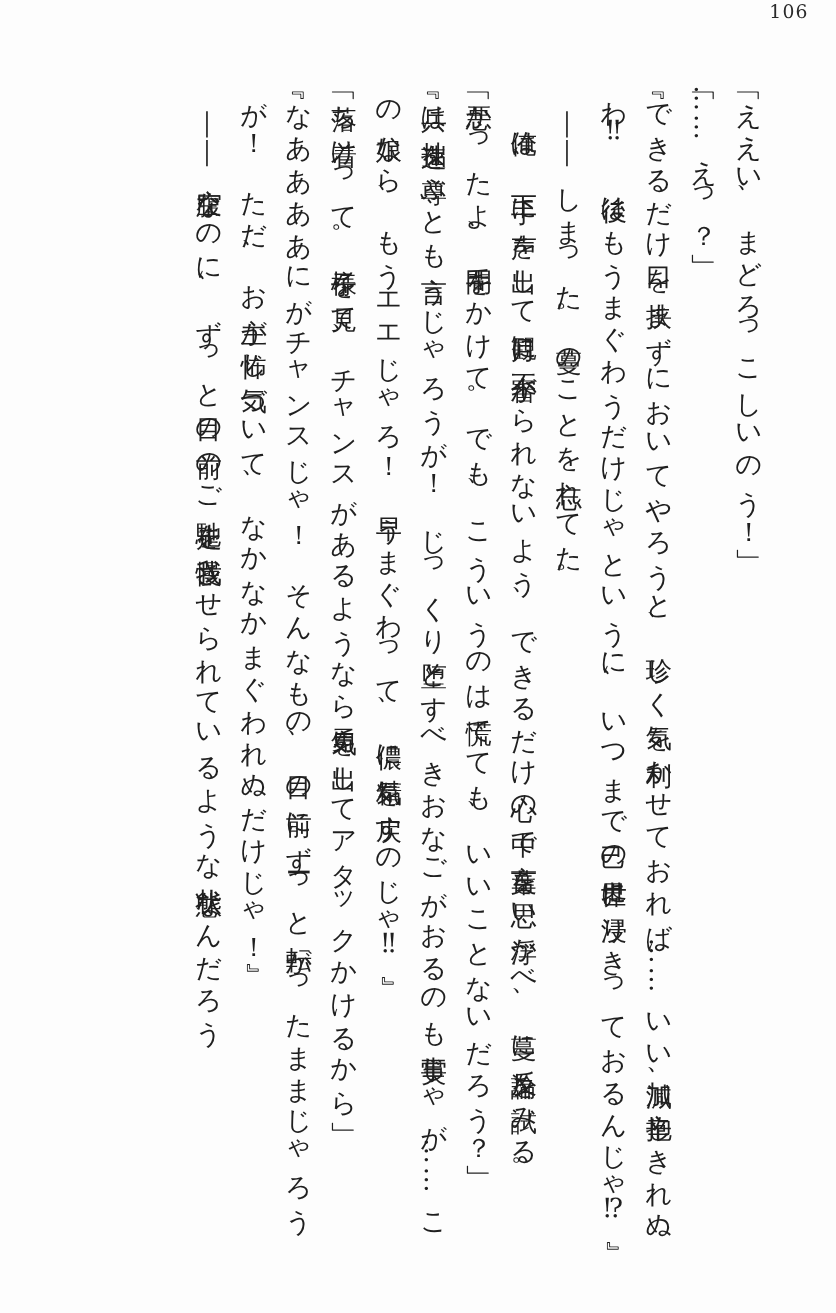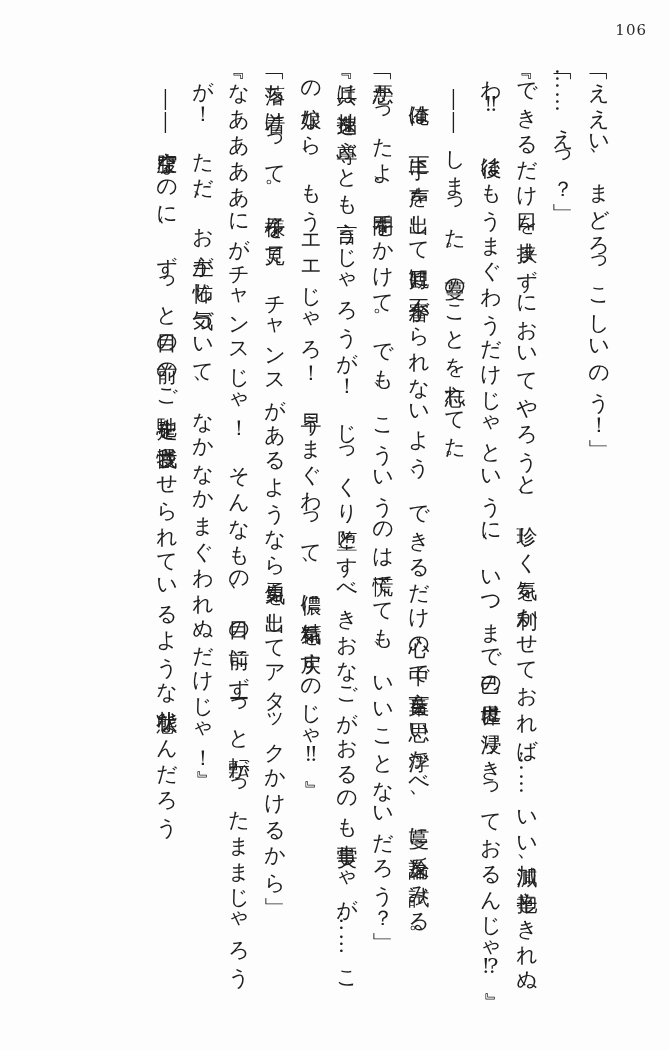--- a/index.html
+++ b/index.html
@@ -10,21 +10,21 @@
   .page {
     position: relative;
     width: 669px;
     height: 1050px;
     background: #fdfdfd;
     overflow: hidden;
     font-family: "DejaVu Serif", "Liberation Serif", serif;
   }
   .page-number {
     position: absolute;
-    top: 21px;
+    top: 0;
     right: 22px;
     font-size: 15px;
     letter-spacing: 1px;
     color: #2b2b2b;
   }
   .text-area {
     position: absolute;
     top: 66px;
     right: 52px;
     width: 578px;

